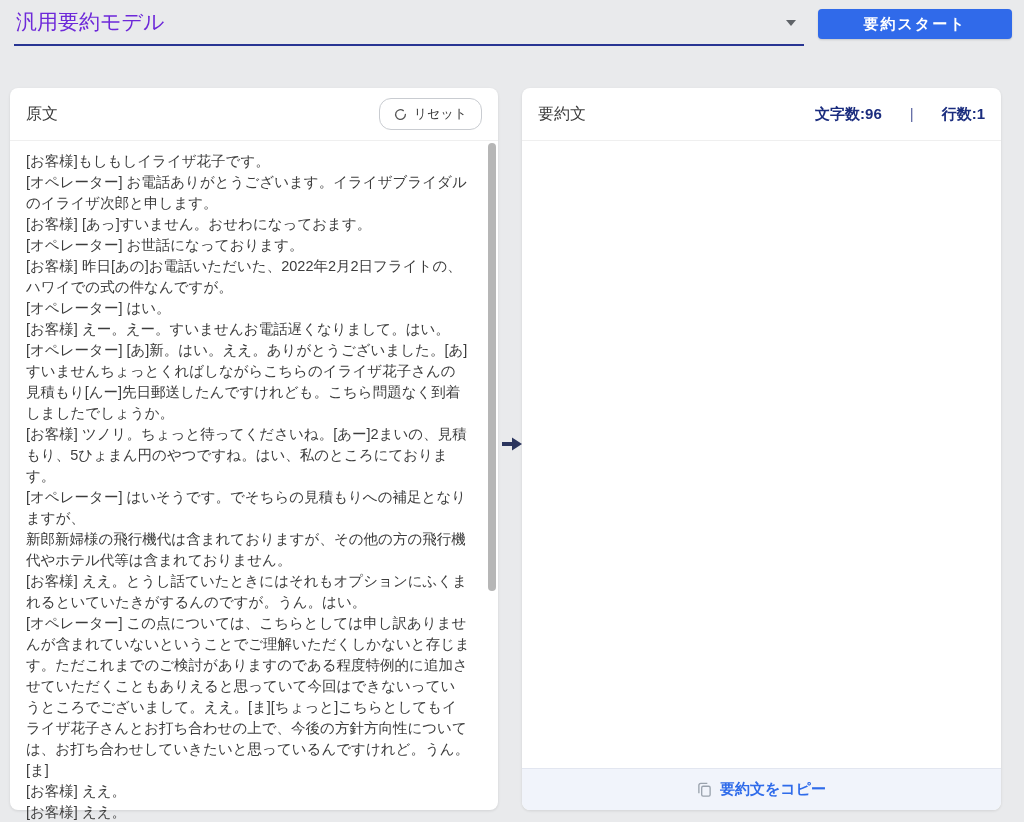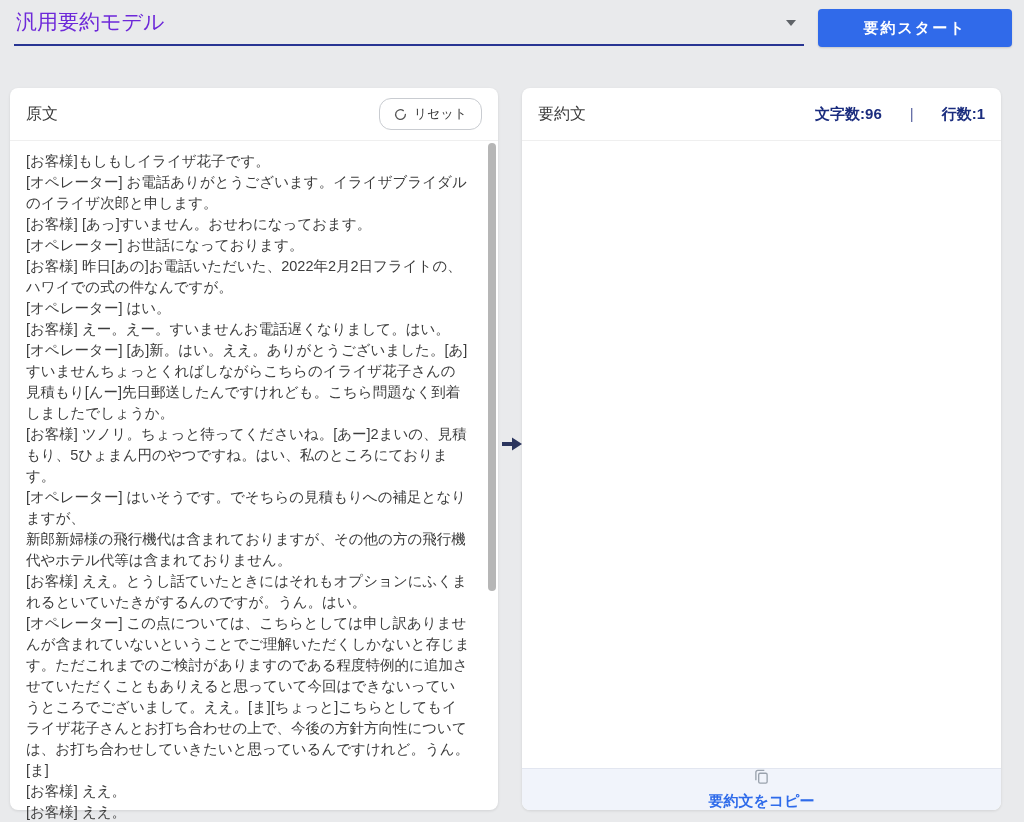--- a/index.html
+++ b/index.html
@@ -24,21 +24,21 @@
     display: flex; align-items: center; justify-content: space-between;
     margin-top: 2px; margin-left: 2px;
   }
   .model-value { font-size: 21px; color: #6d28d9; }
   .caret-down {
     width: 0; height: 0; margin-right: 8px; margin-top: 2px;
     border-left: 5px solid transparent; border-right: 5px solid transparent;
     border-top: 6px solid #5f6368;
   }
   .start-btn {
-    position: absolute; left: 818px; top: 9px; width: 194px; height: 38px;
+    position: absolute; left: 818px; top: 9px; width: 194px; height: 30px;
     background: #306aea; color: #fff; border: none; border-radius: 4px;
     font-size: 15px; font-weight: bold; letter-spacing: 2px; cursor: pointer;
     font-family: inherit;
     box-shadow: 0 1px 2px rgba(0,0,0,.15);
   }
 
   
   .panel {
     position: absolute; top: 88px; height: 722px; background: #fff;
     border-radius: 8px; box-shadow: 0 1px 3px rgba(0,0,0,.10);
@@ -82,21 +82,20 @@
   
   .mid-arrow { position: absolute; left: 501px; top: 436px; }
 
   
   .copy-bar {
     position: absolute; left: 0; right: 0; bottom: 0; height: 42px;
     background: #f1f4fb; border-top: 1px solid #e2e6f0;
     border-radius: 0 0 8px 8px;
     display: flex; align-items: center; justify-content: center; gap: 8px;
     cursor: pointer;
-    flex-direction: column;
   }
   .copy-label { color: #2f6bea; font-size: 15px; font-weight: bold; }
   .copy-icon svg { display: block; }
 </style>
 </head>
 <body>
 
 <div class="model-select">
   <div class="model-value-row">
     <span class="model-value">汎用要約モデル</span>

